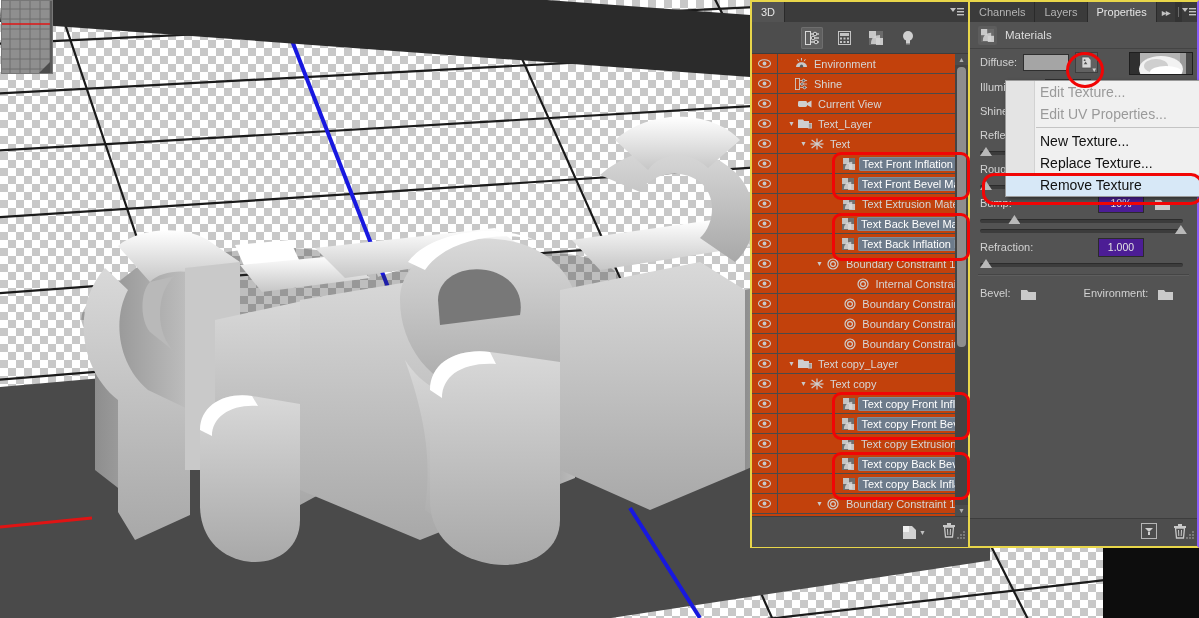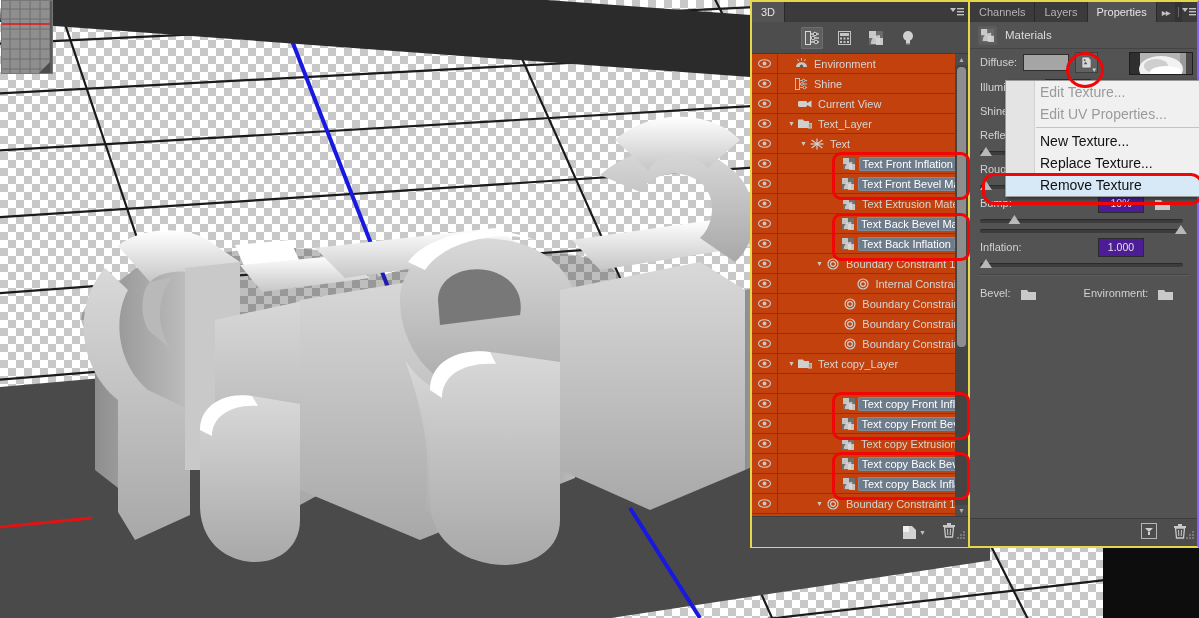--- a/index.html
+++ b/index.html
@@ -644,20 +644,35 @@
               <span class="rowlabel">Text copy_Layer</span>
             </div>
           </div>
           <div class="row">
             <div class="eye">
               <svg width="13" height="9" viewBox="0 0 13 9">
                 <ellipse cx="6.5" cy="4.5" rx="6" ry="3.8" fill="none" stroke="#c9c9c9" stroke-width="1.1"></ellipse>
                 <circle cx="6.5" cy="4.5" r="1.9" fill="#c9c9c9"></circle>
               </svg>
             </div>
+            <div class="rowbody indent2">
+              <span class="twirl">▼</span>
+              <span class="ricon">
+                <svg width="14" height="12" viewBox="0 0 14 12">
+                  <g stroke="#cfcfcf" stroke-width="1.2" fill="none">
+                    <line x1="7" y1="0.5" x2="7" y2="11.5"></line>
+                    <line x1="1.6" y1="2" x2="12.4" y2="10"></line>
+                    <line x1="12.4" y1="2" x2="1.6" y2="10"></line>
+                    <line x1="0.5" y1="6" x2="13.5" y2="6"></line>
+                  </g>
+                  <circle cx="7" cy="6" r="1.4" fill="#cfcfcf"></circle>
+                </svg>
+              </span>
+              <span class="rowlabel">Text copy</span>
+            </div>
           </div>
           <div class="row">
             <div class="eye">
               <svg width="13" height="9" viewBox="0 0 13 9">
                 <ellipse cx="6.5" cy="4.5" rx="6" ry="3.8" fill="none" stroke="#c9c9c9" stroke-width="1.1"></ellipse>
                 <circle cx="6.5" cy="4.5" r="1.9" fill="#c9c9c9"></circle>
               </svg>
             </div>
             <div class="rowbody indent4">
               <span class="twirl"></span>
@@ -937,21 +952,21 @@
       <div class="track"></div>
       <div class="knob" style="left:14%"></div>
     </div>
 
     <div class="slider">
       <div class="track"></div>
       <div class="knob" style="left:96%"></div>
     </div>
 
     <div class="prop-row">
-      <span class="plabel">Inflation:</span>
+      <span class="plabel">Refraction:</span>
       <div class="numfield" style="position:absolute;left:128px">1.000</div>
     </div>
     <div class="slider">
       <div class="track"></div>
       <div class="knob" style="left:0%"></div>
     </div>
 
     <div class="sep"></div>
 
     <div class="prop-row" style="gap:10px">

